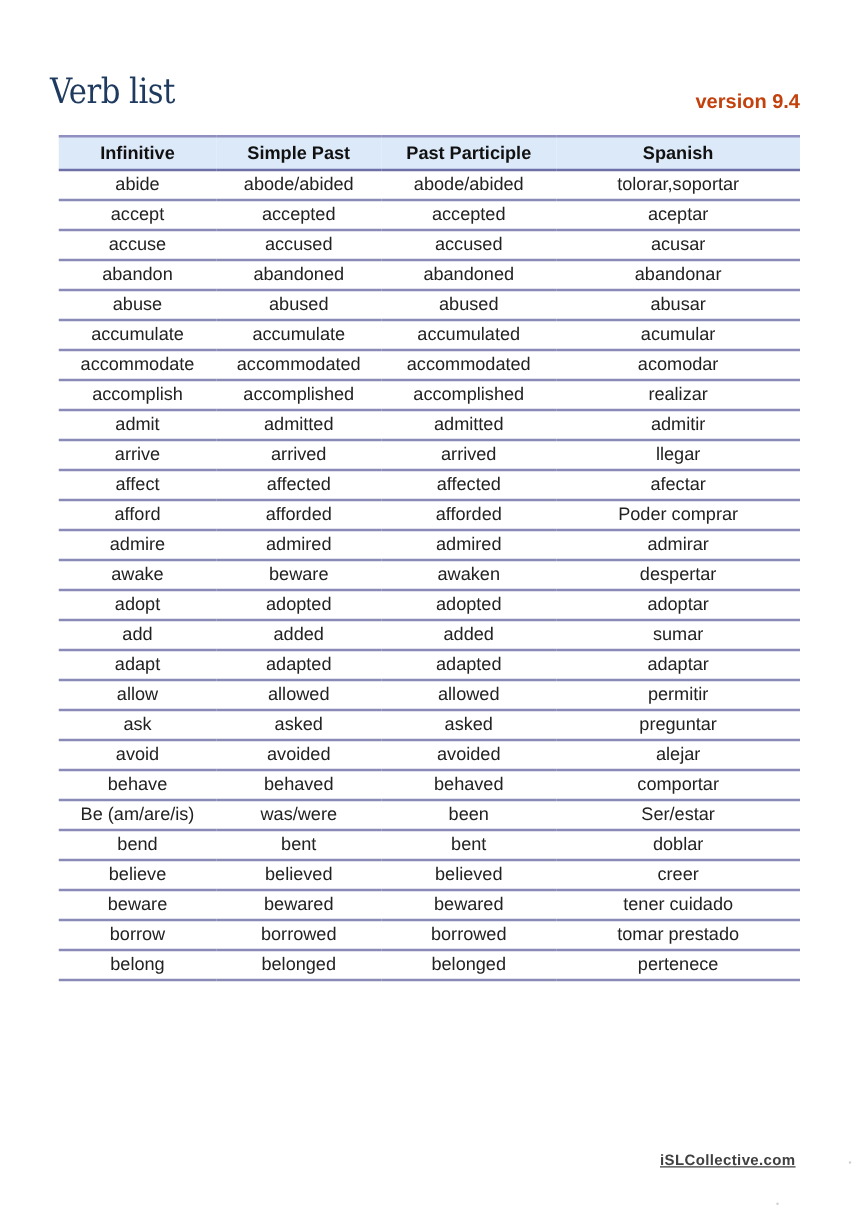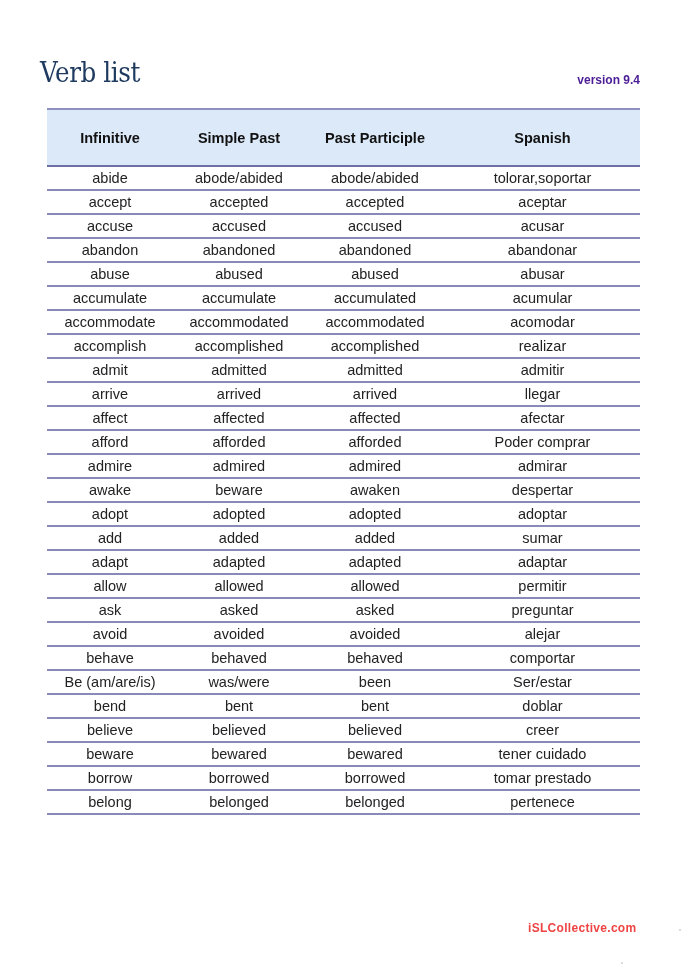--- a/index.html
+++ b/index.html
@@ -25,42 +25,42 @@
     letter-spacing: -0.5px;
     margin: 0;
     font-weight: normal;
     transform: scaleX(0.88);
     transform-origin: left top;
   }
   .version {
     position: absolute;
     right: 46px;
     top: 73px;
-    font-size: 12px;
+    font-size: 16px;
     font-weight: bold;
-    color: #4c1d95;
+    color: #c2410c;
   }
   .verb-table {
     position: absolute;
     left: 47px;
     top: 108px;
     width: 593px;
     border-collapse: collapse;
     table-layout: fixed;
   }
   .verb-table col.c1 { width: 126px; }
   .verb-table col.c2 { width: 132px; }
   .verb-table col.c3 { width: 140px; }
   .verb-table col.c4 { width: 195px; }
   .verb-table thead tr {
     background: #dce9f8;
   }
   .verb-table th {
     height: 23px;
-    padding: 16px;
+    padding: 1px;
     font-size: 14.5px;
     font-weight: bold;
     color: #111;
     text-align: center;
     border-top: 2px solid #8f8fc0;
     border-bottom: 2px solid #6f6fa8;
   }
   .verb-table td {
     height: 22px;
     padding: 0;
@@ -69,22 +69,23 @@
     color: #222;
     border-bottom: 2px solid #8a8ab8;
     white-space: nowrap;
   }
   .footer-logo {
     position: absolute;
     left: 528px;
     top: 921px;
     font-size: 12px;
     font-weight: bold;
-    color: #ef4444;
+    color: #404040;
     letter-spacing: 0.3px;
+    text-decoration: underline;
   }
   .footer-dot {
     position: absolute;
     width: 2px;
     height: 2px;
     background: #d0d0d0;
     border-radius: 50%;
   }
 </style>
 </head>

